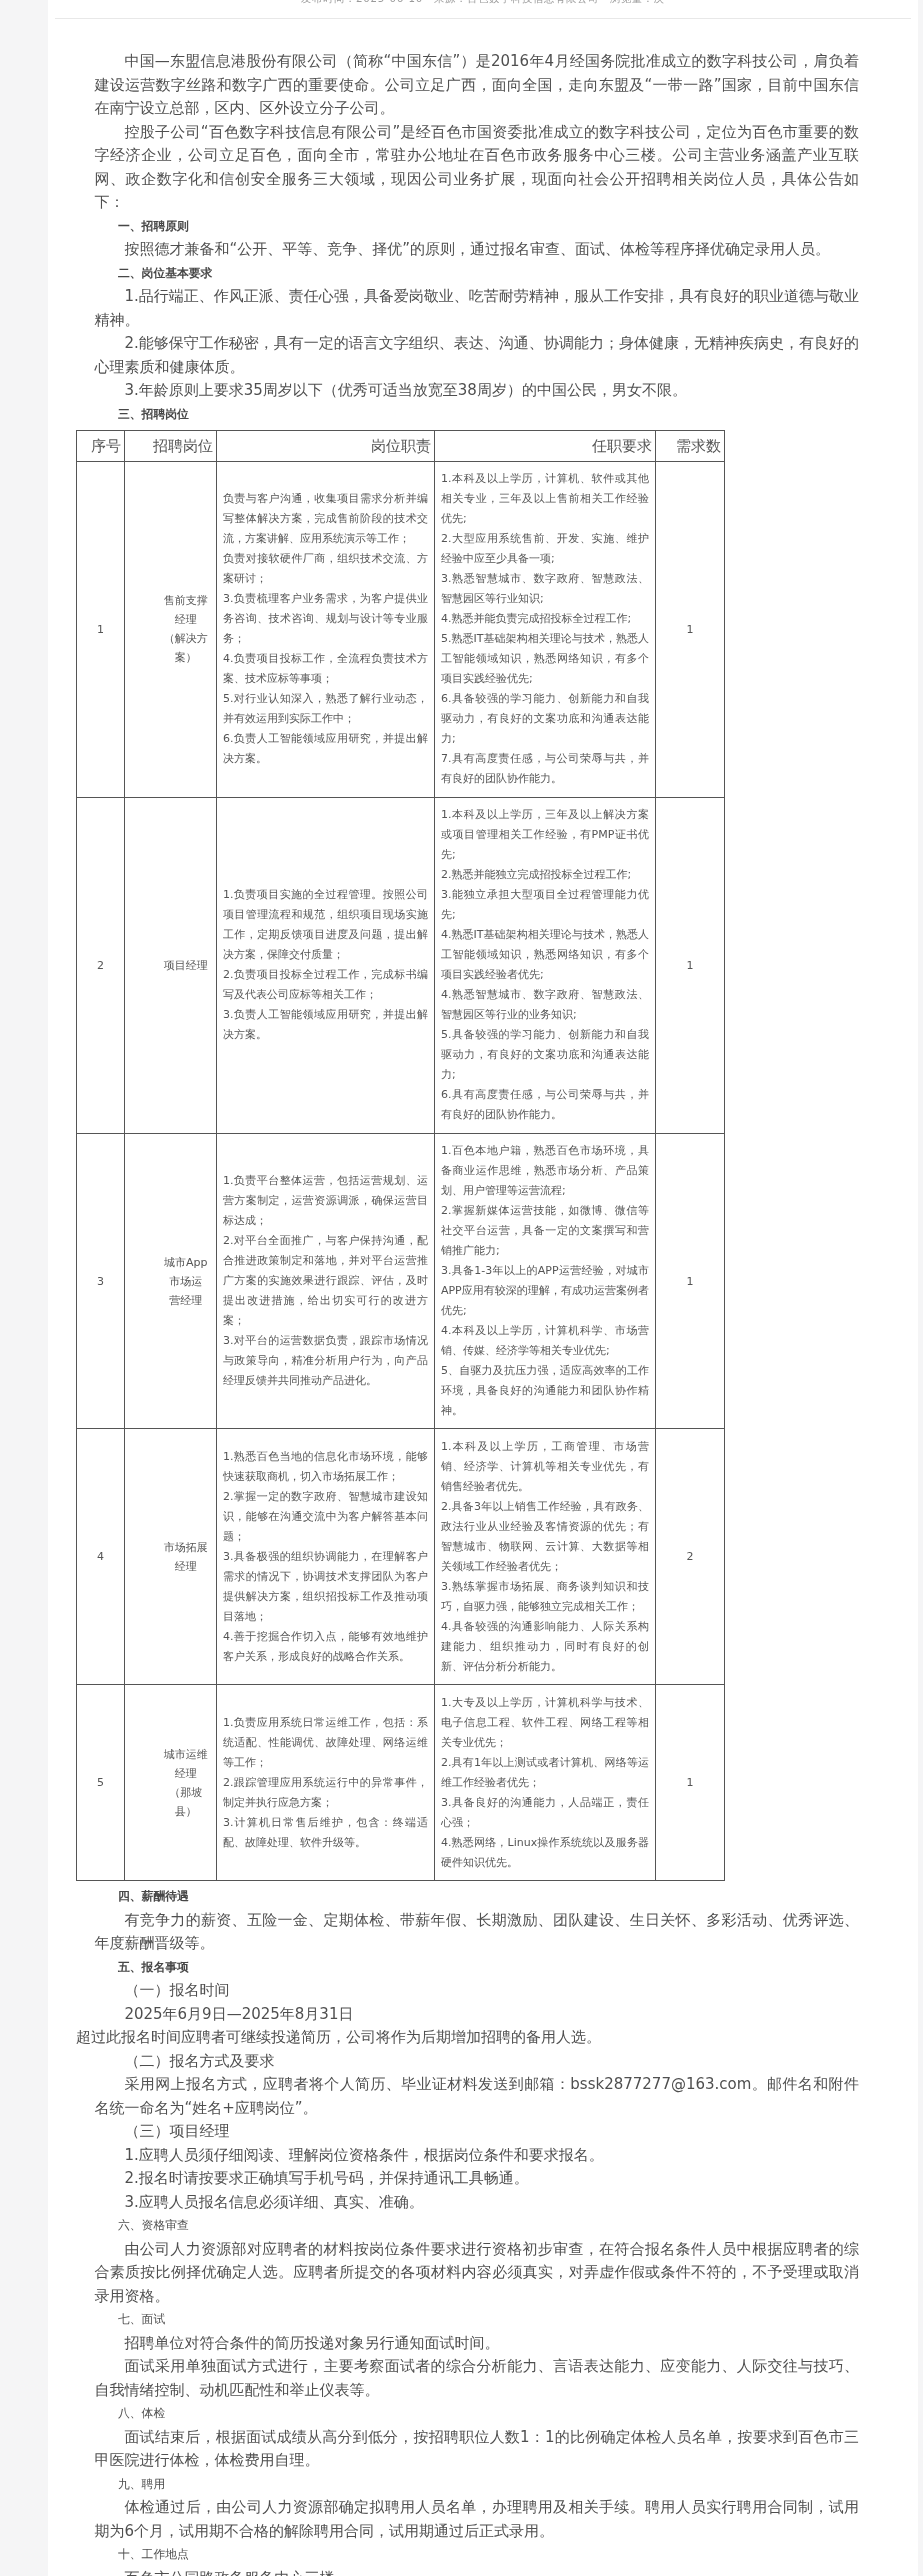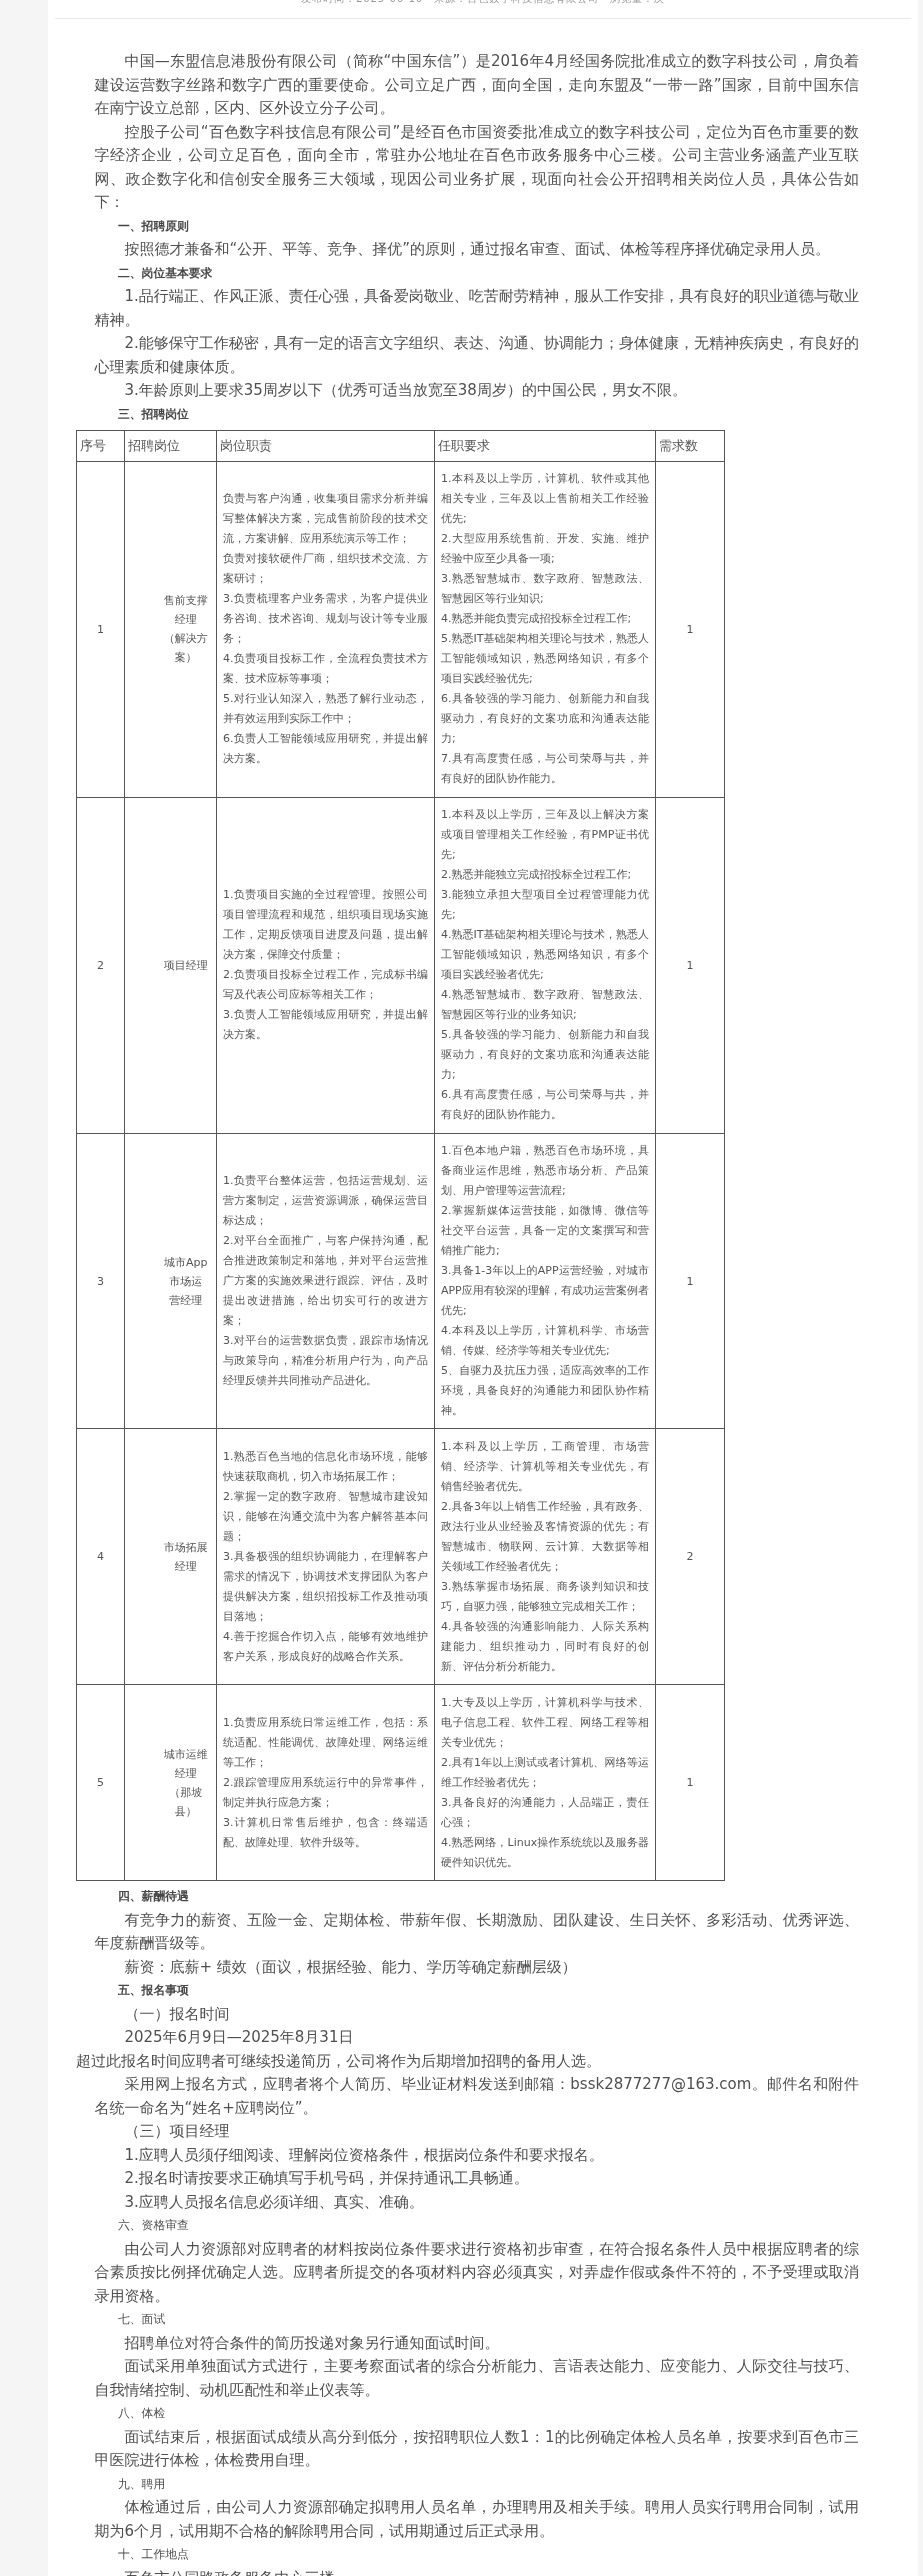--- a/index.html
+++ b/index.html
@@ -61,23 +61,23 @@
     margin:3.7px 0 4.4px 0;
   }
   table.jobs th, table.jobs td{
     border:0.7px solid #555555;
     vertical-align:middle;
     color:#555555;
     box-sizing:border-box;
   }
   table.jobs th{
     font-weight:normal;
-    font-size:13px;
+    font-size:15px;
     height:31px;
-    text-align:left;
+    text-align:right;
     padding:2.9px;
   }
   col.c-no{ width:48px; }
   col.c-pos{ width:92px; }
   col.c-duty{ width:218px; }
   col.c-req{ width:221px; }
   col.c-cnt{ width:69px; }
   td.center-cell{
     text-align:center;
     font-size:11px;
@@ -215,26 +215,26 @@
 2.具有1年以上测试或者计算机、网络等运维工作经验者优先；
 3.具备良好的沟通能力，人品端正，责任心强；
 4.熟悉网络，Linux操作系统统以及服务器硬件知识优先。</td>
           <td class="center-cell">1</td>
         </tr>
       </tbody>
     </table>
 
     <p class="sec-title bold">四、薪酬待遇</p>
     <p class="p">有竞争力的薪资、五险一金、定期体检、带薪年假、长期激励、团队建设、生日关怀、多彩活动、优秀评选、年度薪酬晋级等。</p>
-    <p class="p">薪资：底薪+ 绩效（面议，根据经验、能力、学历等确定薪酬层级）</p>
 
     <p class="sec-title bold">五、报名事项</p>
     <p class="p">（一）报名时间</p>
     <p class="p">2025年6月9日—2025年8月31日</p>
     <p class="p no-indent">超过此报名时间应聘者可继续投递简历，公司将作为后期增加招聘的备用人选。</p>
+    <p class="p">（二）报名方式及要求</p>
     <p class="p">采用网上报名方式，应聘者将个人简历、毕业证材料发送到邮箱：bssk2877277@163.com。邮件名和附件名统一命名为“姓名+应聘岗位”。</p>
     <p class="p">（三）项目经理</p>
     <p class="p">1.应聘人员须仔细阅读、理解岗位资格条件，根据岗位条件和要求报名。</p>
     <p class="p">2.报名时请按要求正确填写手机号码，并保持通讯工具畅通。</p>
     <p class="p">3.应聘人员报名信息必须详细、真实、准确。</p>
 
     <p class="sec-title">六、资格审查</p>
     <p class="p">由公司人力资源部对应聘者的材料按岗位条件要求进行资格初步审查，在符合报名条件人员中根据应聘者的综合素质按比例择优确定人选。应聘者所提交的各项材料内容必须真实，对弄虚作假或条件不符的，不予受理或取消录用资格。</p>
 
     <p class="sec-title">七、面试</p>

